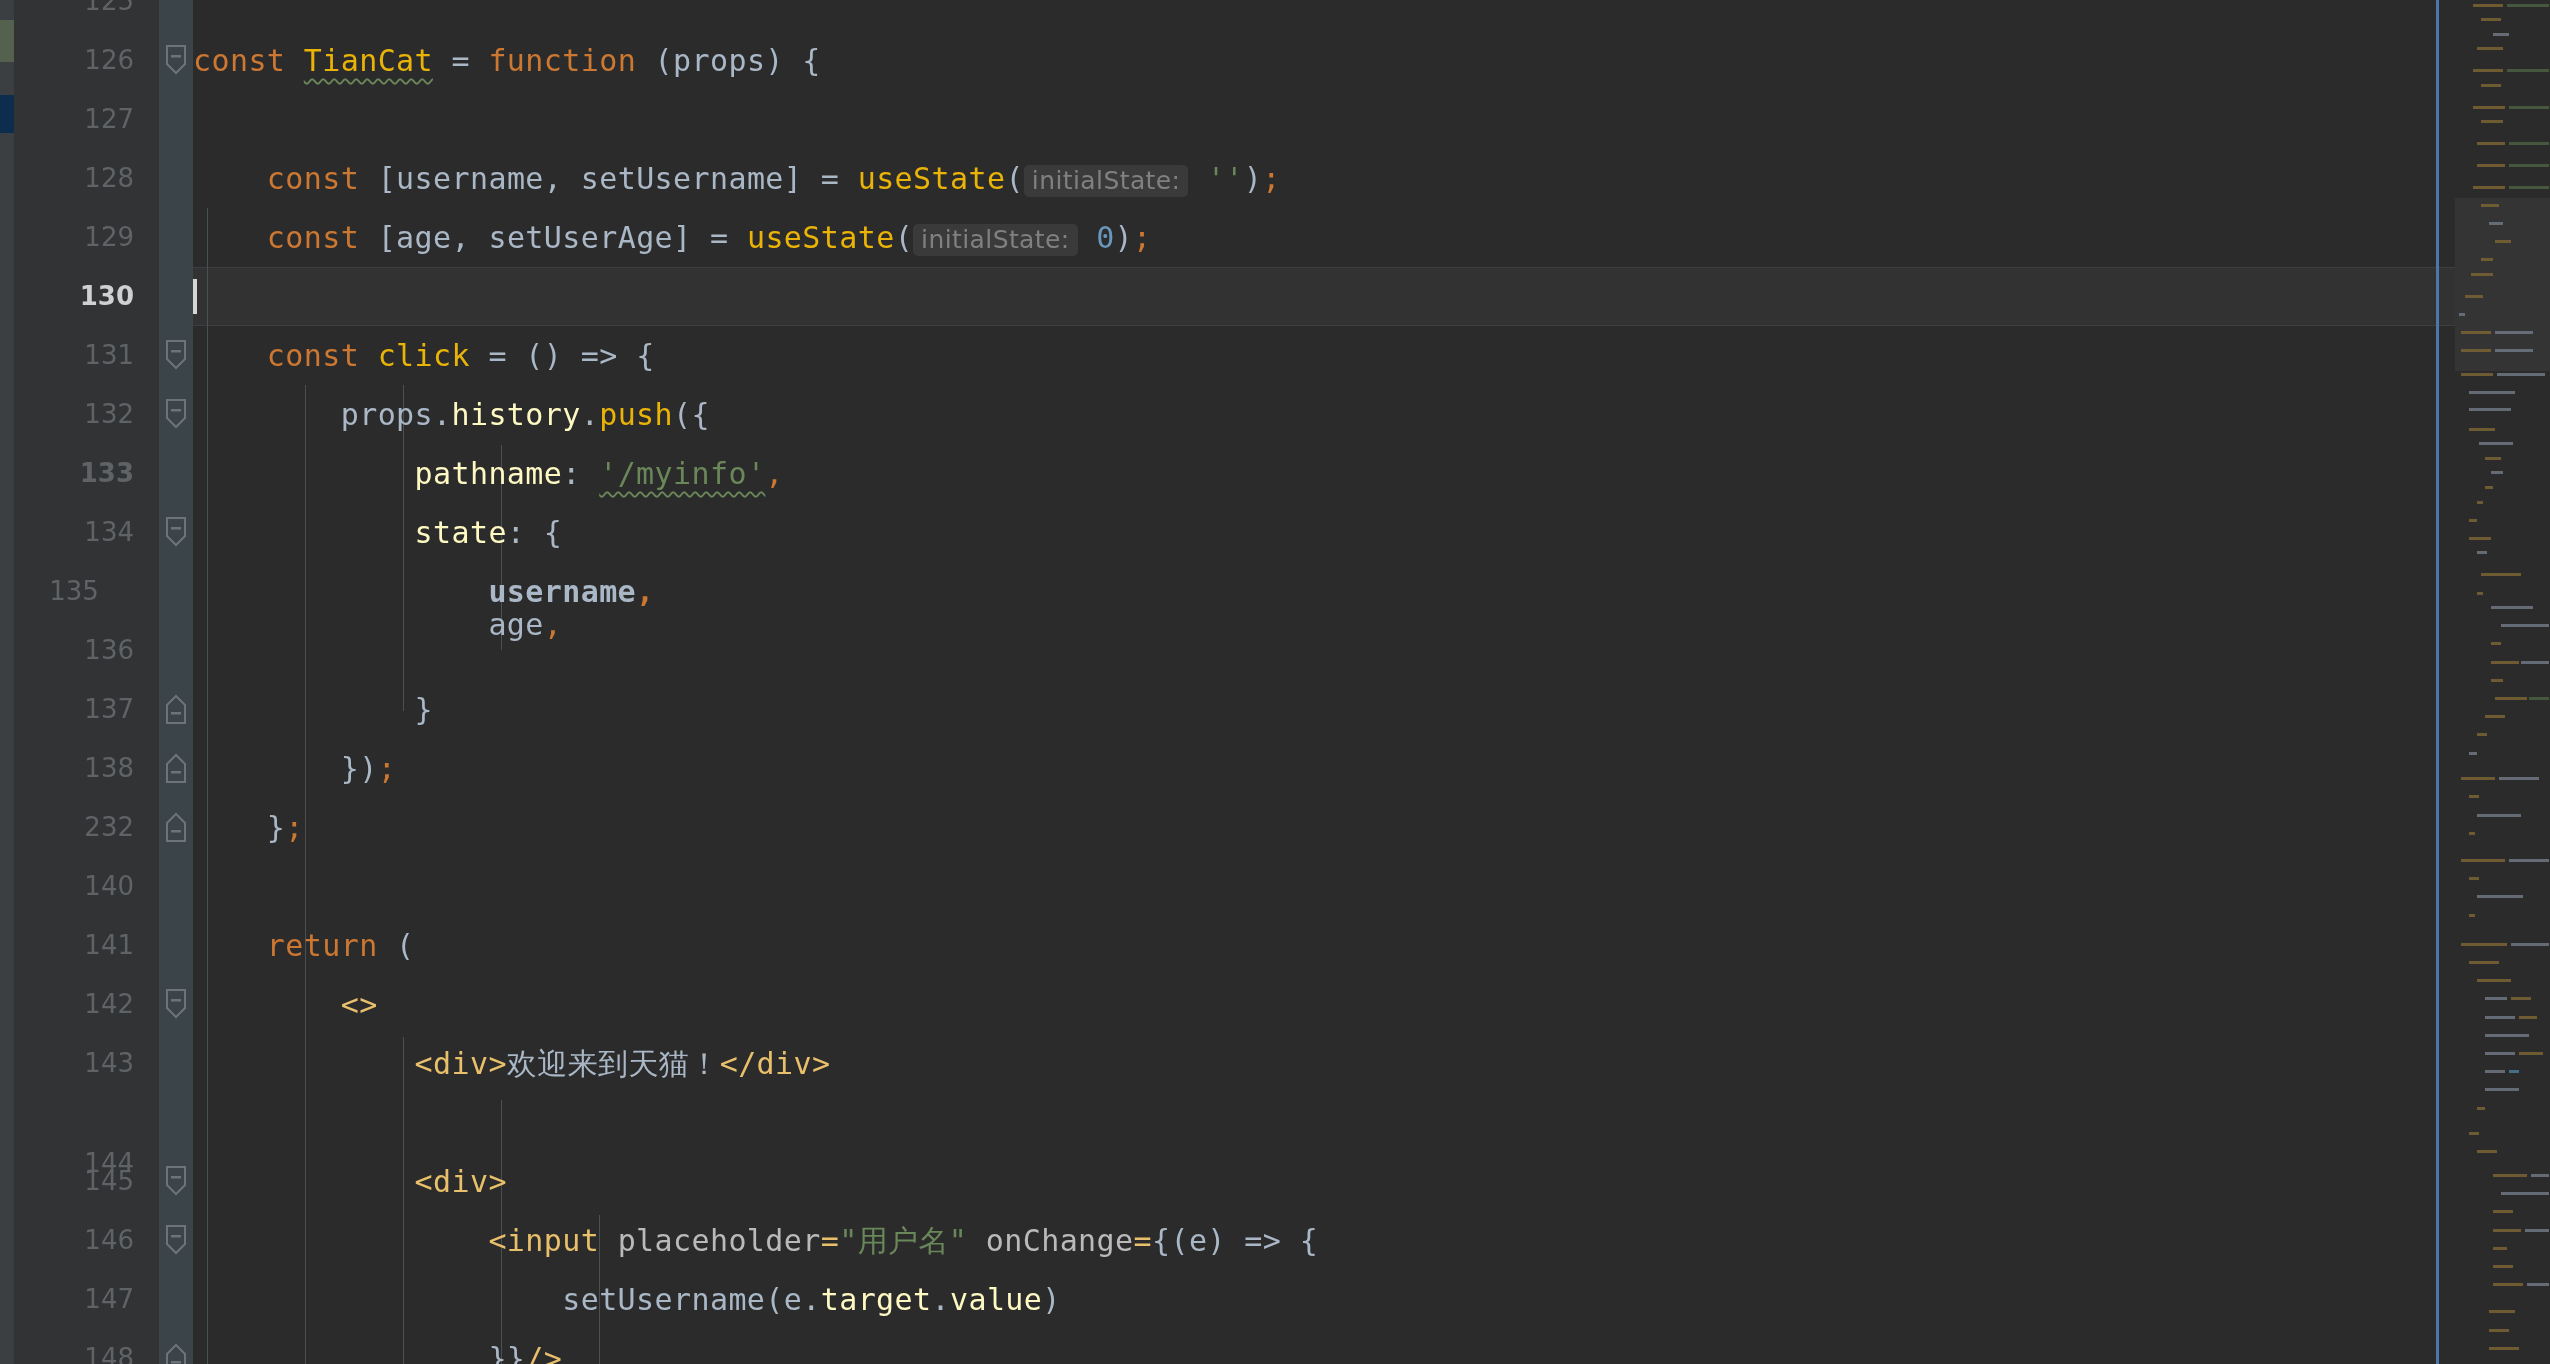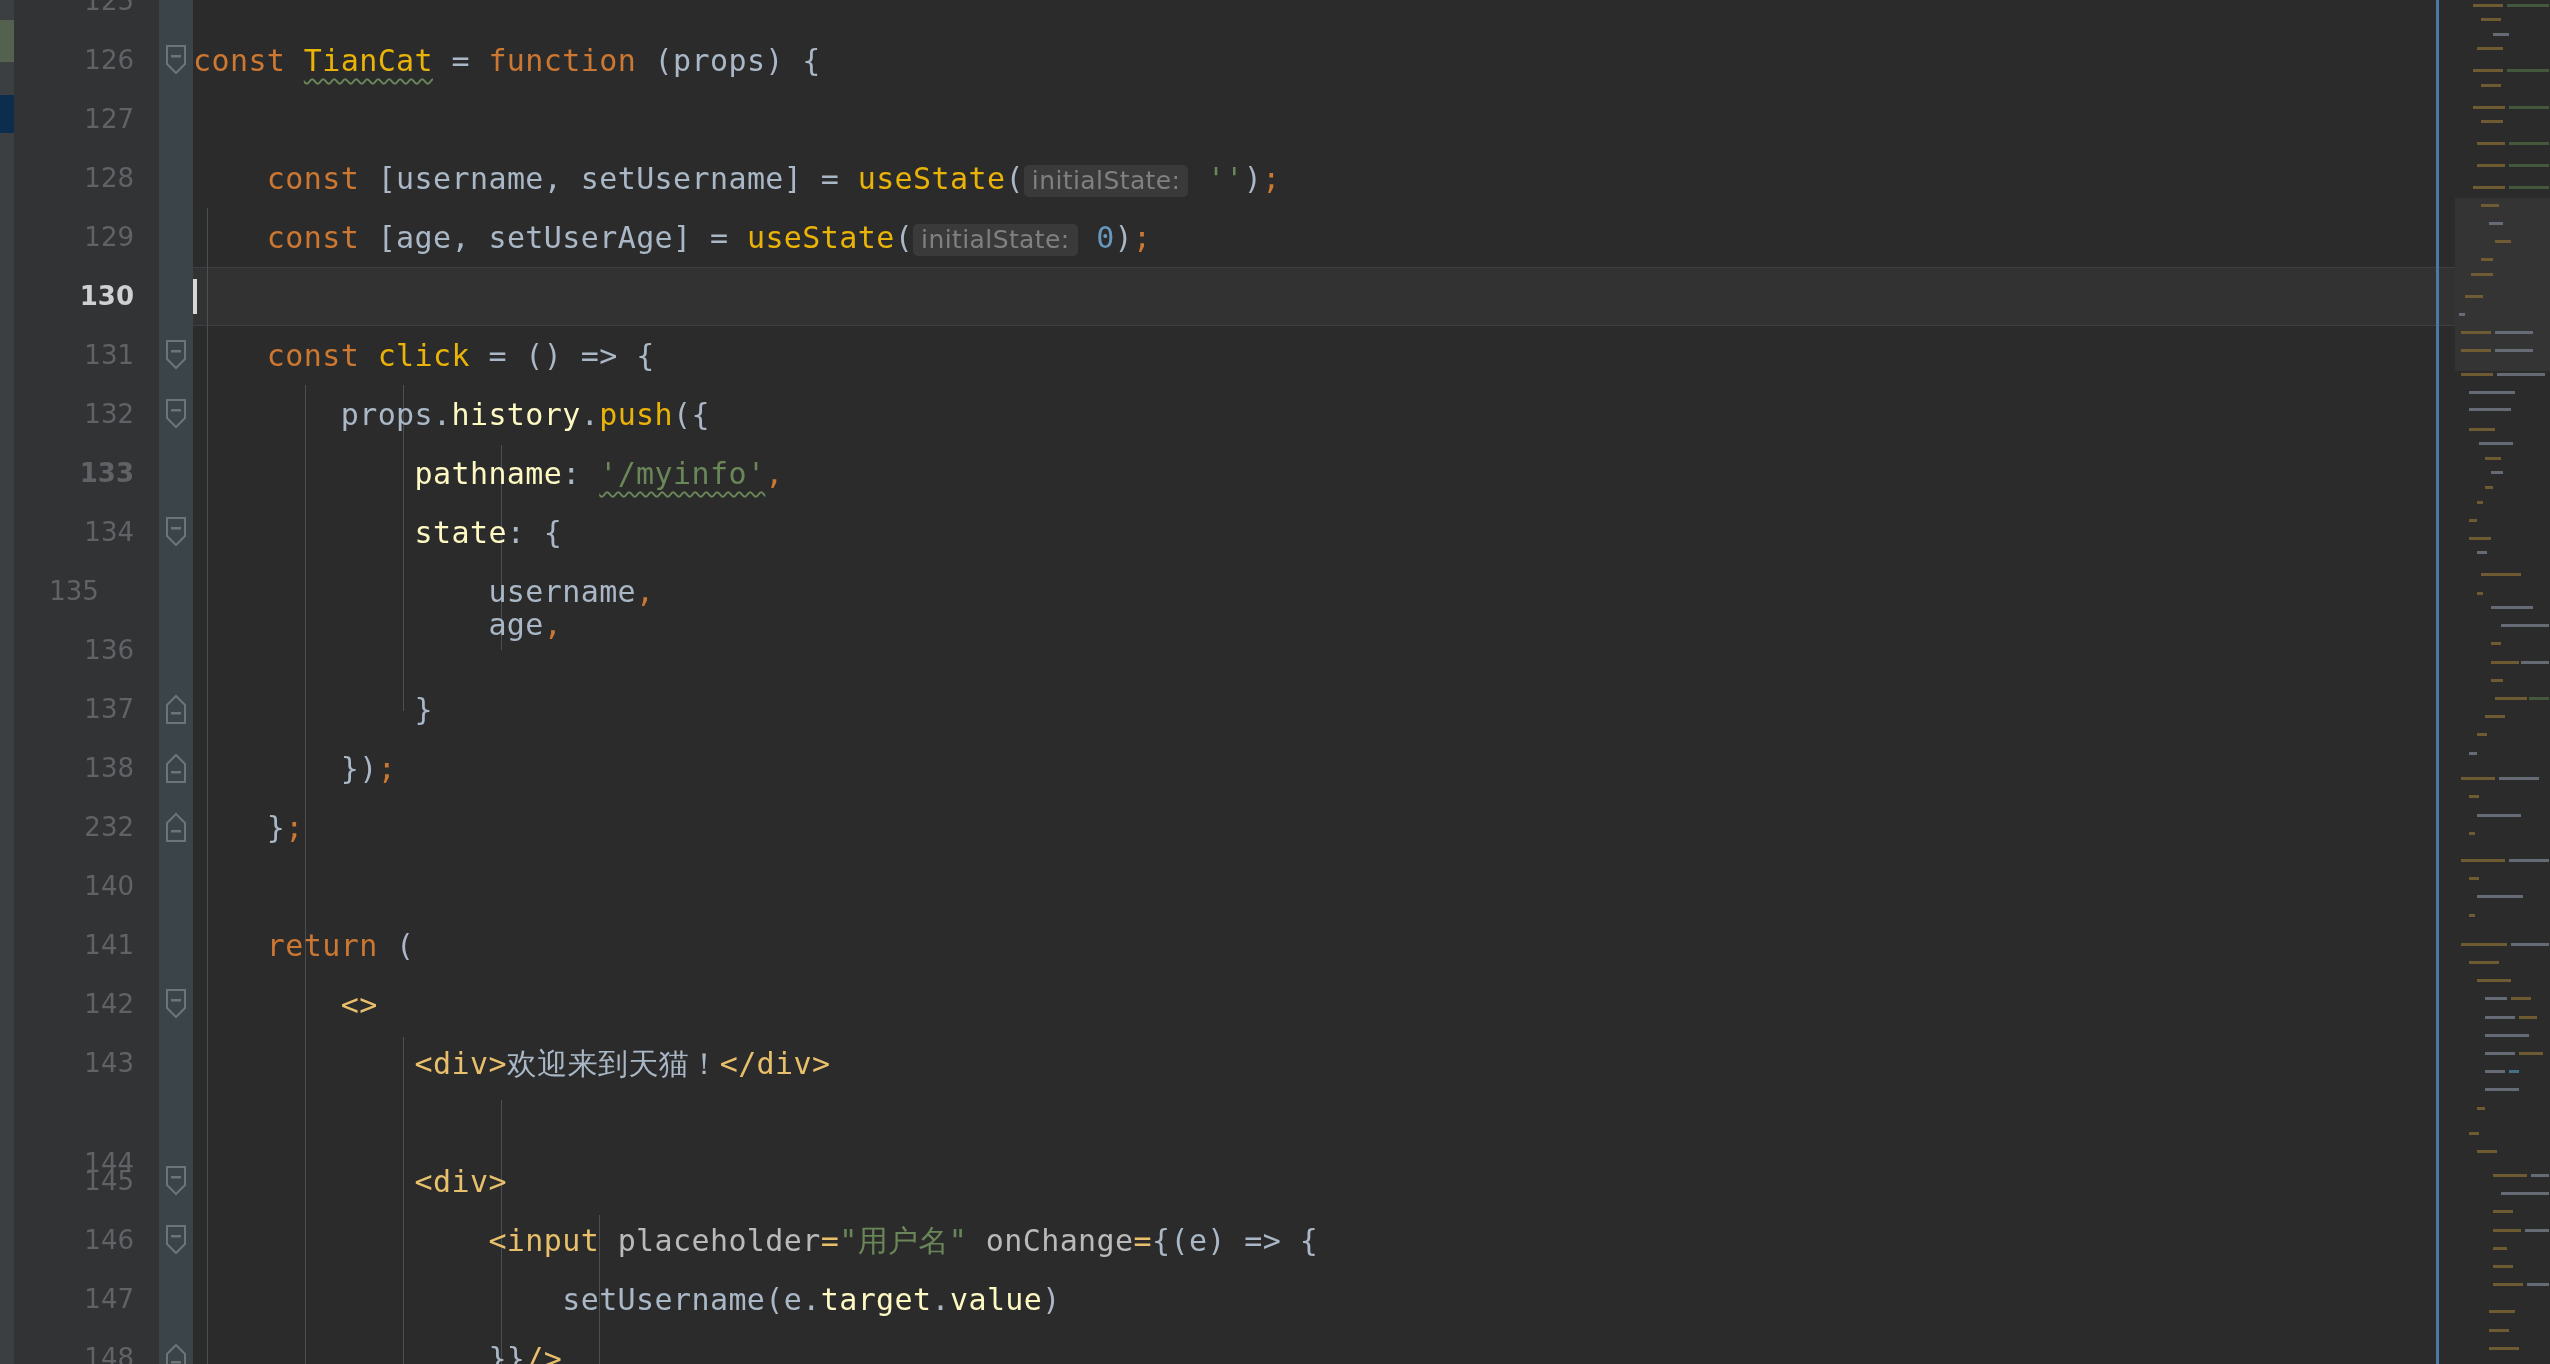--- a/index.html
+++ b/index.html
@@ -252,21 +252,21 @@
         <div class="code-line" style="top: -28px;"></div>
         <div class="code-line" style="top: 31px;"><span class="kw">const</span><span class="punct"> </span><span class="fn squiggle">TianCat</span><span class="punct"> = </span><span class="kw">function</span><span class="punct"> (</span><span class="ident">props</span><span class="punct">) {</span></div>
         <div class="code-line" style="top: 90px;"></div>
         <div class="code-line" style="top: 149px;"><span class="punct">    </span><span class="kw">const</span><span class="punct"> [</span><span class="ident">username</span><span class="punct">, </span><span class="ident">setUsername</span><span class="punct">] = </span><span class="fn">useState</span><span class="punct">(</span><span class="hint">initialState:</span><span class="punct"> </span><span class="str">''</span><span class="punct">)</span><span class="semi">;</span></div>
         <div class="code-line" style="top: 208px;"><span class="punct">    </span><span class="kw">const</span><span class="punct"> [</span><span class="ident">age</span><span class="punct">, </span><span class="ident">setUserAge</span><span class="punct">] = </span><span class="fn">useState</span><span class="punct">(</span><span class="hint">initialState:</span><span class="punct"> </span><span class="num">0</span><span class="punct">)</span><span class="semi">;</span></div>
         <div class="code-line" style="top: 267px;"></div>
         <div class="code-line" style="top: 326px;"><span class="punct">    </span><span class="kw">const</span><span class="punct"> </span><span class="fn">click</span><span class="punct"> = () </span><span class="punct">=&gt;</span><span class="punct"> {</span></div>
         <div class="code-line" style="top: 385px;"><span class="punct">        </span><span class="ident">props</span><span class="punct">.</span><span class="prop">history</span><span class="punct">.</span><span class="fn">push</span><span class="punct">({</span></div>
         <div class="code-line" style="top: 444px;"><span class="punct">            </span><span class="prop">pathname</span><span class="punct">: </span><span class="str squiggle">'/myinfo'</span><span class="semi">,</span></div>
         <div class="code-line" style="top: 503px;"><span class="punct">            </span><span class="prop">state</span><span class="punct">: {</span></div>
-        <div class="code-line" style="top: 562px;"><span class="punct">                </span><span class="ident">username</span><span class="semi">,</span></div>
+        <div class="code-line" style="top: 562px; font-weight: bold;"><span class="punct">                </span><span class="ident">username</span><span class="semi">,</span></div>
         <div class="code-line" style="top: 595px;"><span class="punct">                </span><span class="ident">age</span><span class="semi">,</span></div>
         <div class="code-line" style="top: 680px;"><span class="punct">            </span><span class="punct">}</span></div>
         <div class="code-line" style="top: 739px;"><span class="punct">        </span><span class="punct">})</span><span class="semi">;</span></div>
         <div class="code-line" style="top: 798px;"><span class="punct">    </span><span class="punct">}</span><span class="semi">;</span></div>
         <div class="code-line" style="top: 857px;"></div>
         <div class="code-line" style="top: 916px;"><span class="punct">    </span><span class="kw">return</span><span class="punct"> (</span></div>
         <div class="code-line" style="top: 975px;"><span class="punct">        </span><span class="tag">&lt;&gt;</span></div>
         <div class="code-line" style="top: 1034px;"><span class="punct">            </span><span class="tag">&lt;div&gt;</span><span class="ident">欢迎来到天猫！</span><span class="tag">&lt;/div&gt;</span></div>
         <div class="code-line" style="top: 1093px;"></div>
         <div class="code-line" style="top: 1152px;"><span class="punct">            </span><span class="tag">&lt;div&gt;</span></div>

